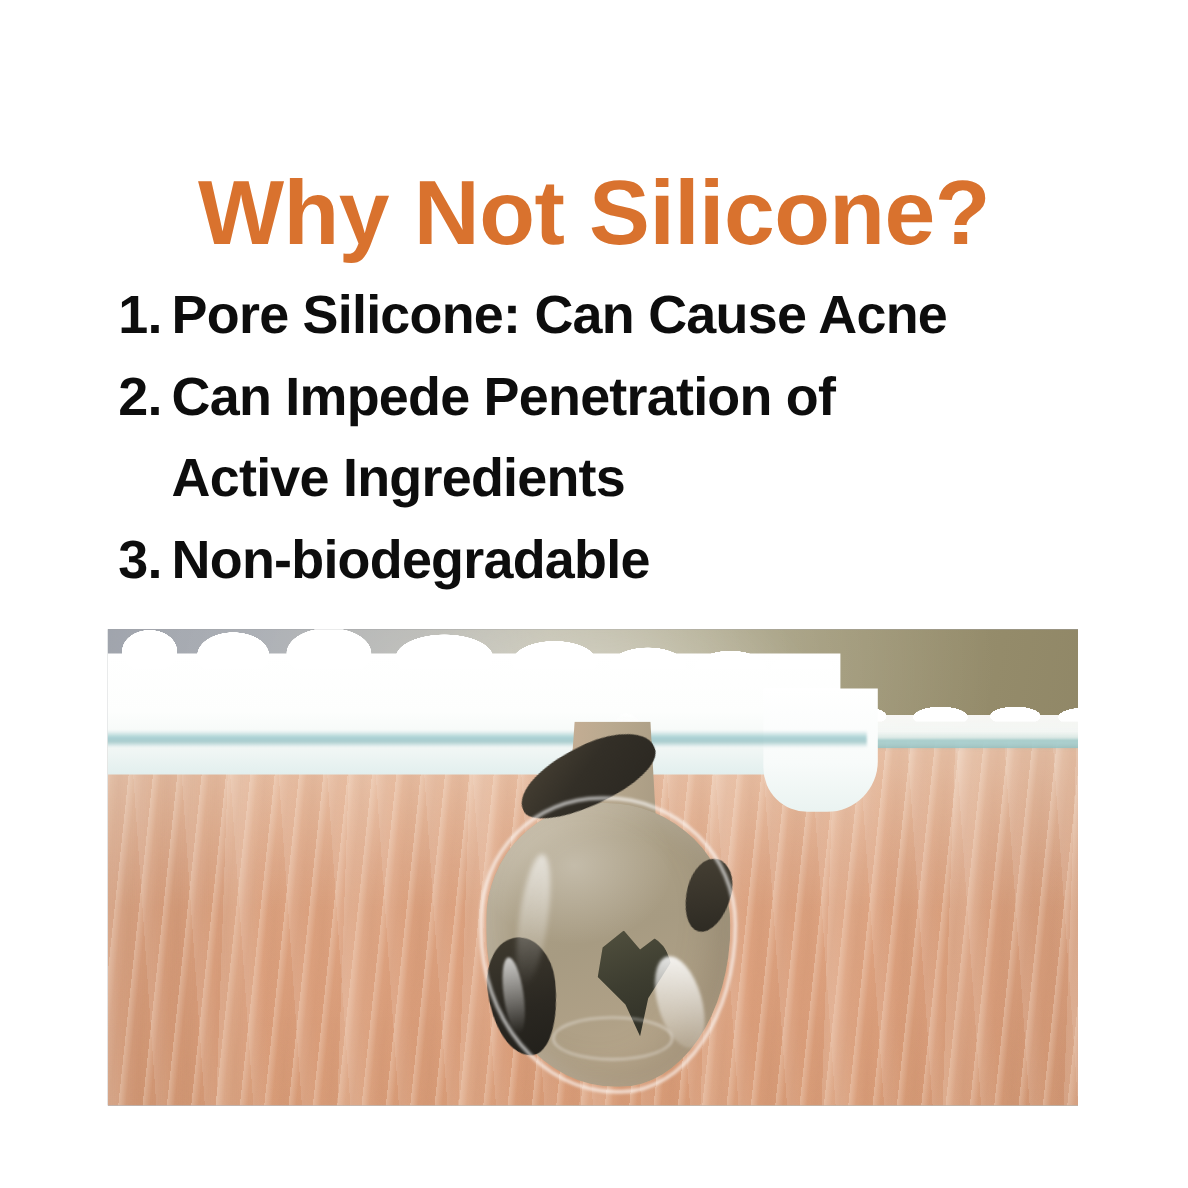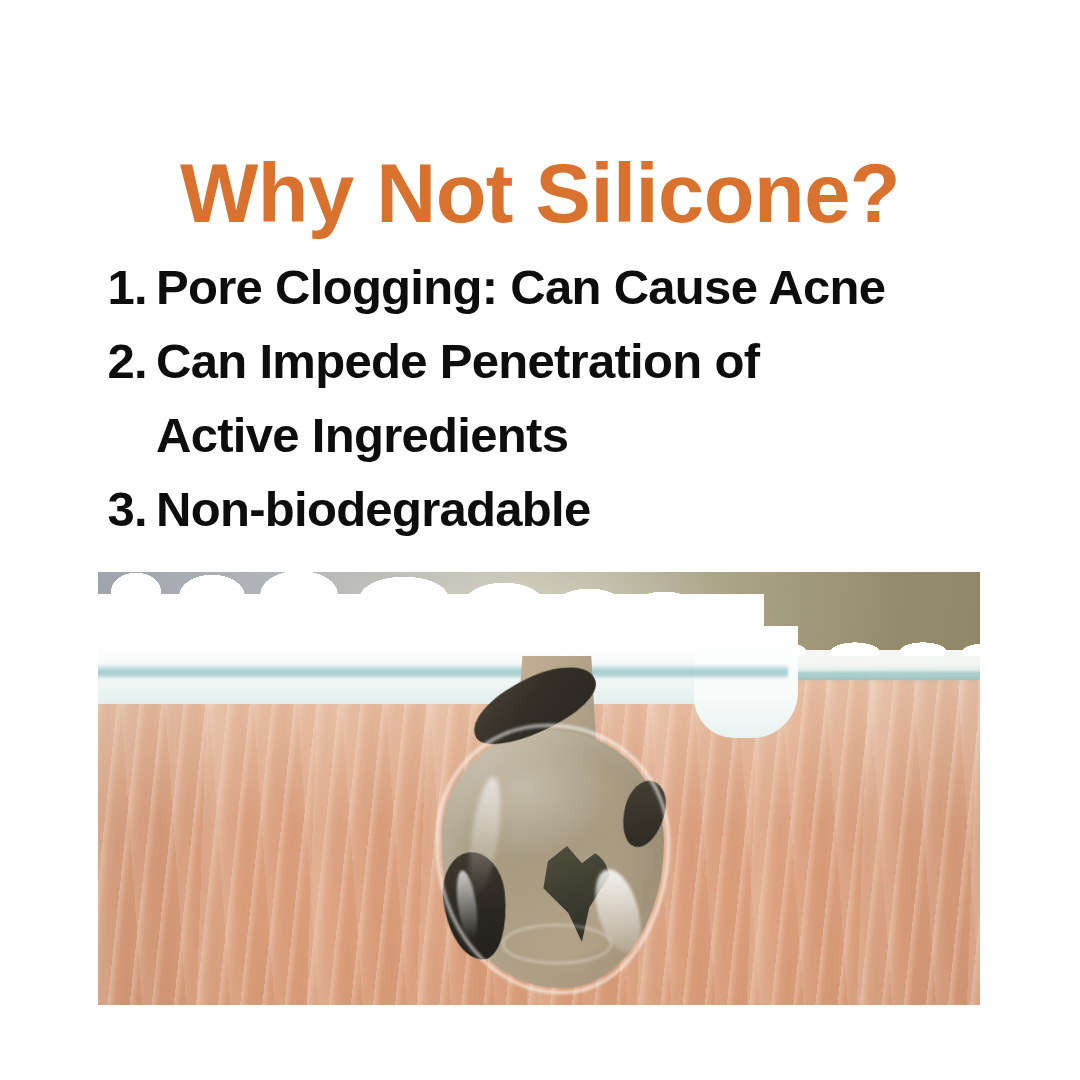--- a/index.html
+++ b/index.html
@@ -283,21 +283,21 @@
 <body>
 
 <div class="slide">
 
   <div class="title">Why Not Silicone?</div>
 
   <div class="list">
 
     <div class="li">
       <span class="li-num">1.</span>
-      <span class="li-text">Pore Clogging: Can Cause Acne</span>
+      <span class="li-text">Pore Silicone: Can Cause Acne</span>
     </div>
 
     <div class="li">
       <span class="li-num">2.</span>
       <span class="li-text">Can Impede Penetration of
 Active Ingredients</span>
     </div>
 
     <div class="li">
       <span class="li-num">3.</span>

